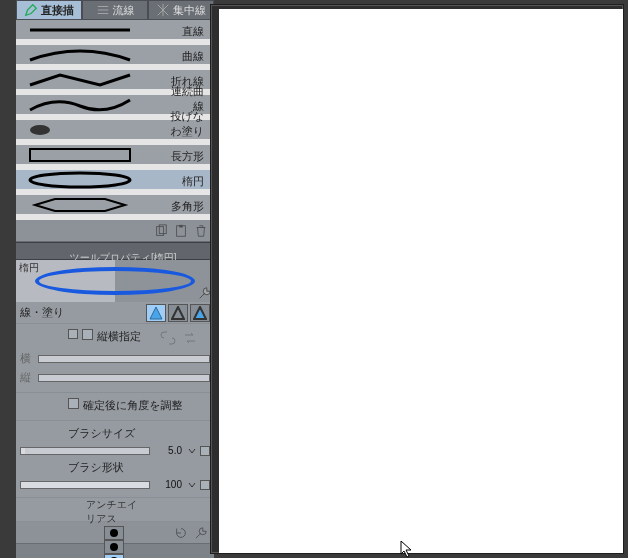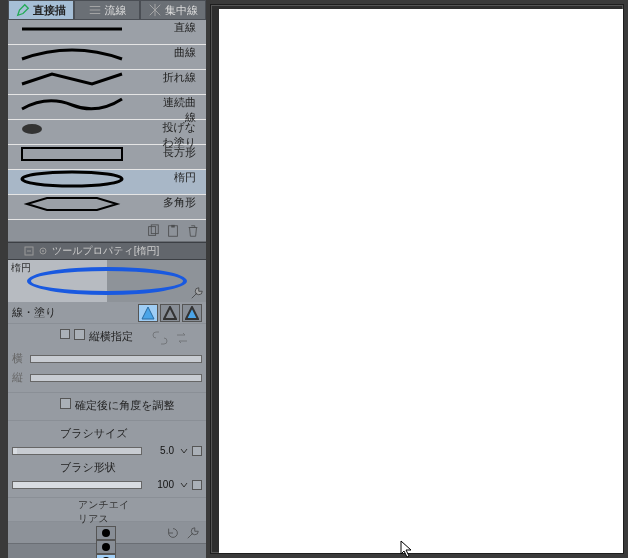--- a/index.html
+++ b/index.html
@@ -6,21 +6,21 @@
   body {
     width: 628px; height: 558px;
     background: #3a3a3a;
     font-family: "Meiryo", "MS Gothic", sans-serif;
     font-size: 11px;
     color: #333;
     overflow: hidden;
     position: relative;
   }
   .left-col {
-    position: absolute; left: 8px; top: 0;
+    position: absolute; left: 16px; top: 0;
     width: 198px; height: 558px;
     background: #7d8289;
   }
   .tabs {
     display: flex; height: 20px;
     background: #6a6f75;
   }
   .tab {
     flex: 1;
     display: flex; align-items: center; justify-content: center;
@@ -35,23 +35,23 @@
     color: #222;
     font-weight: bold;
   }
   .tab-icon {
     width: 14px; height: 14px;
   }
   .tool-list {
     background: #9ca1a8;
   }
   .tool-row {
-    display: flex; align-items: flex-start;
+    display: flex; align-items: flex-end;
     height: 25px;
-    border-bottom: 1px solid #e5e5e5;
+    border-bottom: 6px solid #e5e5e5;
     padding: 0 4px 0 6px;
     background: #9ba0a7;
     gap: 31px;
   }
   .tool-row.selected { background: #a8b7c7; }
   .tool-shape {
     width: 115px; height: 18px;
     display: flex; align-items: center; justify-content: center;
   }
   .tool-label {
@@ -72,20 +72,21 @@
     width: 14px; height: 14px; opacity: .7;
   }
   .prop-header {
     height: 18px;
     background: #62666c;
     display: flex; align-items: center;
     padding-left: 16px; gap: 4px;
     color: #ccc; font-size: 10px;
     border-top: 1px solid #3c3f44;
     border-bottom: 1px solid #3c3f44;
+    flex-direction: column;
   }
   .preview-box {
     height: 42px;
     background: linear-gradient(to right, #b7bbc1 0 50%, #8e9399 50% 100%);
     position: relative;
     display:flex; align-items:center; justify-content:center;
   }
   .preview-title{
     position:absolute; top:1px; left:3px;
     font-size:10px; color:#333;

